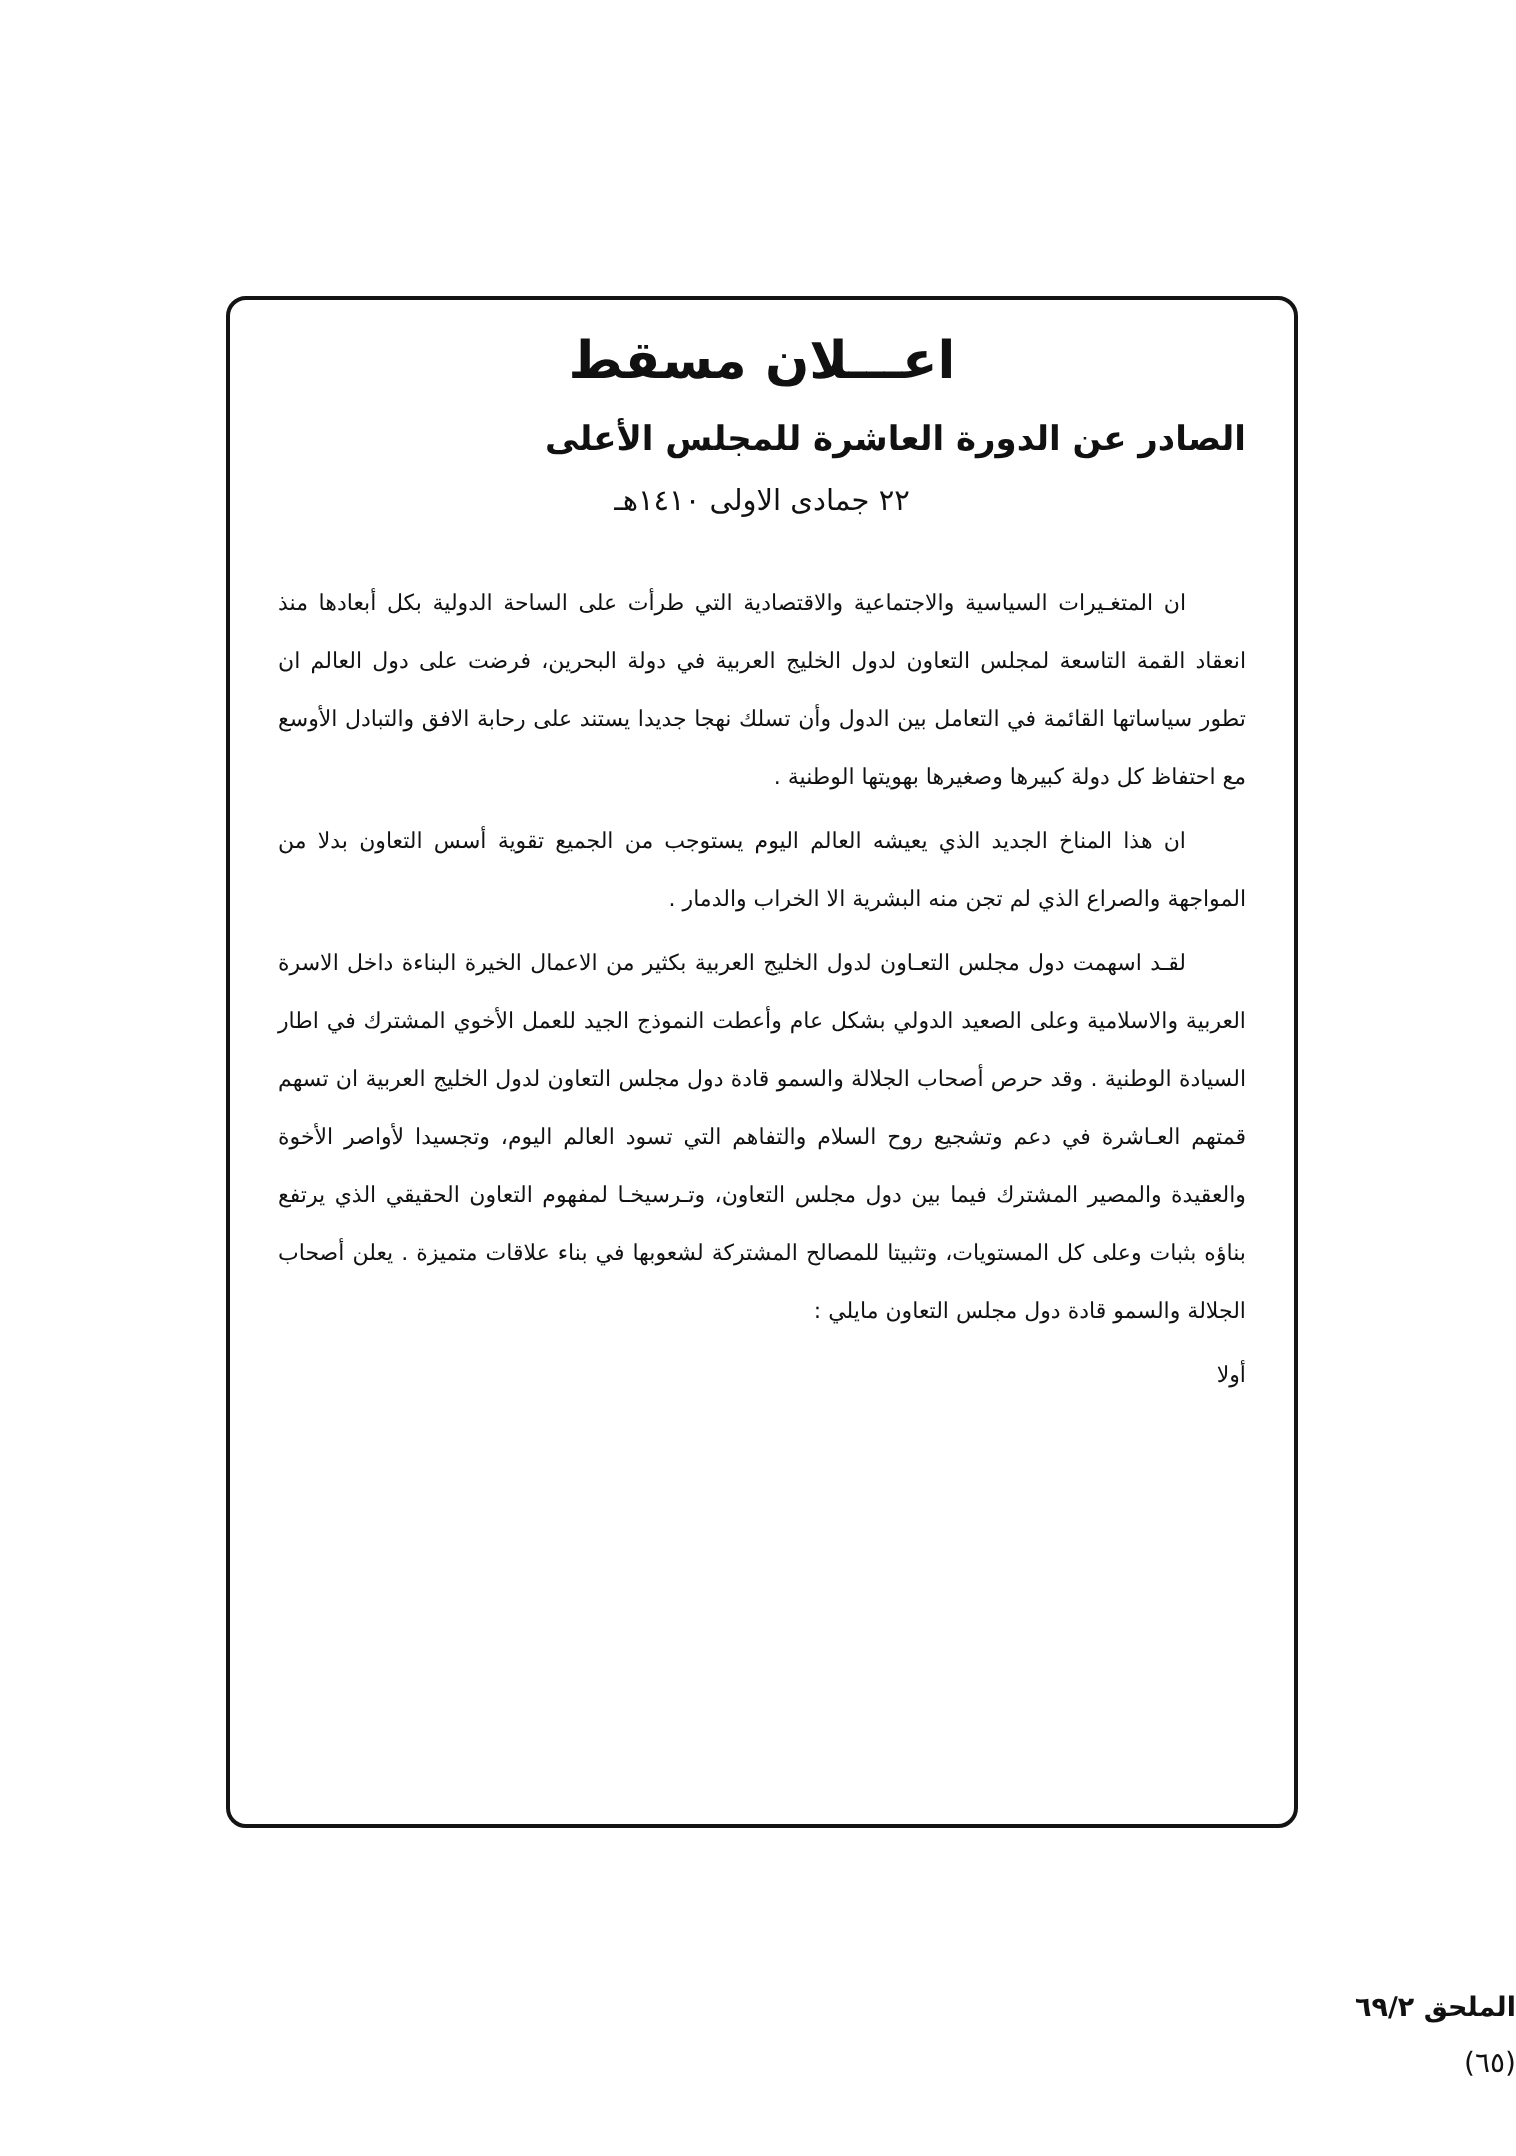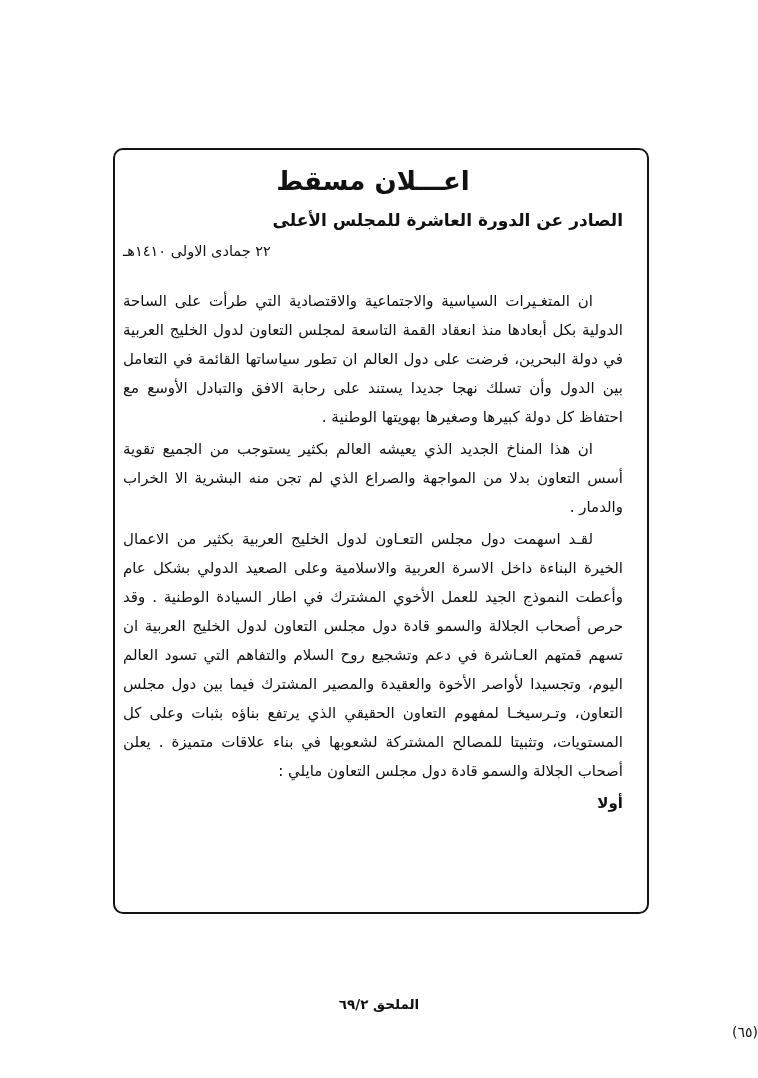--- a/index.html
+++ b/index.html
@@ -20,73 +20,73 @@
     background: #ffffff;
   }
   .frame {
     position: absolute;
     left: 113px;
     top: 148px;
     width: 536px;
     height: 766px;
     border: 2px solid #141414;
     border-radius: 10px;
-    padding: 14px 24px 10px 8px;
+    padding: 14px 24px 10px 24px;
     box-sizing: border-box;
     direction: rtl;
   }
   .doc-title {
     text-align: center;
     font-size: 26px;
     font-weight: bold;
     letter-spacing: 0.5px;
     margin: 2px 0 0 0;
   }
   .doc-subtitle {
     font-size: 17px;
     font-weight: bold;
     margin: 14px 0 0 0;
   }
   .doc-date {
-    text-align: left;
+    text-align: center;
     font-size: 14.5px;
     margin: 13px 0 0 0;
   }
   .doc-body {
     margin-top: 28px;
-    font-size: 15px;
+    font-size: 11px;
     line-height: 29px;
     text-align: justify;
     text-justify: inter-word;
   }
   .para {
     margin: 0 0 3px 0;
     text-indent: 30px;
   }
   .clause {
     display: flex;
     gap: 10px;
     margin-top: 2px;
   }
   .clause-label {
-    font-weight: bold;
+    font-weight: normal;
     white-space: nowrap;
     width: 42px;
     flex: 0 0 auto;
   }
   .clause-text {
     flex: 1 1 auto;
     text-align: justify;
   }
   .footer-annex {
     position: absolute;
     top: 996px;
     left: 0;
     width: 100%;
-    text-align: center;
+    text-align: right;
     font-size: 13.5px;
     font-weight: bold;
     direction: rtl;
   }
   .footer-page {
     position: absolute;
     top: 1024px;
     left: 0;
     width: 100%;
     text-align: right;
@@ -105,21 +105,21 @@
 
     <div class="doc-subtitle">الصادر عن الدورة العاشرة للمجلس الأعلى</div>
 
     <div class="doc-date">٢٢ جمادى الاولى ١٤١٠هـ</div>
 
 
     <div class="doc-body">
 
       <p class="para">ان المتغـيرات السياسية والاجتماعية والاقتصادية التي طرأت على الساحة الدولية بكل أبعادها منذ انعقاد القمة التاسعة لمجلس التعاون لدول الخليج العربية في دولة البحرين، فرضت على دول العالم ان تطور سياساتها القائمة في التعامل بين الدول وأن تسلك نهجا جديدا يستند على رحابة الافق والتبادل الأوسع مع احتفاظ كل دولة كبيرها وصغيرها بهويتها الوطنية .</p>
 
-      <p class="para">ان هذا المناخ الجديد الذي يعيشه العالم بكثير يستوجب من الجميع تقوية أسس التعاون بدلا من المواجهة والصراع الذي لم تجن منه البشرية الا الخراب والدمار .</p>
+      <p class="para">ان هذا المناخ الجديد الذي يعيشه العالم اليوم يستوجب من الجميع تقوية أسس التعاون بدلا من المواجهة والصراع الذي لم تجن منه البشرية الا الخراب والدمار .</p>
 
       <p class="para">لقـد اسهمت دول مجلس التعـاون لدول الخليج العربية بكثير من الاعمال الخيرة البناءة داخل الاسرة العربية والاسلامية وعلى الصعيد الدولي بشكل عام وأعطت النموذج الجيد للعمل الأخوي المشترك في اطار السيادة الوطنية . وقد حرص أصحاب الجلالة والسمو قادة دول مجلس التعاون لدول الخليج العربية ان تسهم قمتهم العـاشرة في دعم وتشجيع روح السلام والتفاهم التي تسود العالم اليوم، وتجسيدا لأواصر الأخوة والعقيدة والمصير المشترك فيما بين دول مجلس التعاون، وتـرسيخـا لمفهوم التعاون الحقيقي الذي يرتفع بناؤه بثبات وعلى كل المستويات، وتثبيتا للمصالح المشتركة لشعوبها في بناء علاقات متميزة . يعلن أصحاب الجلالة والسمو قادة دول مجلس التعاون مايلي :</p>
 
       <div class="clause">
         <span class="clause-label">أولا</span>
       </div>
 
     </div>
 
   </div>

